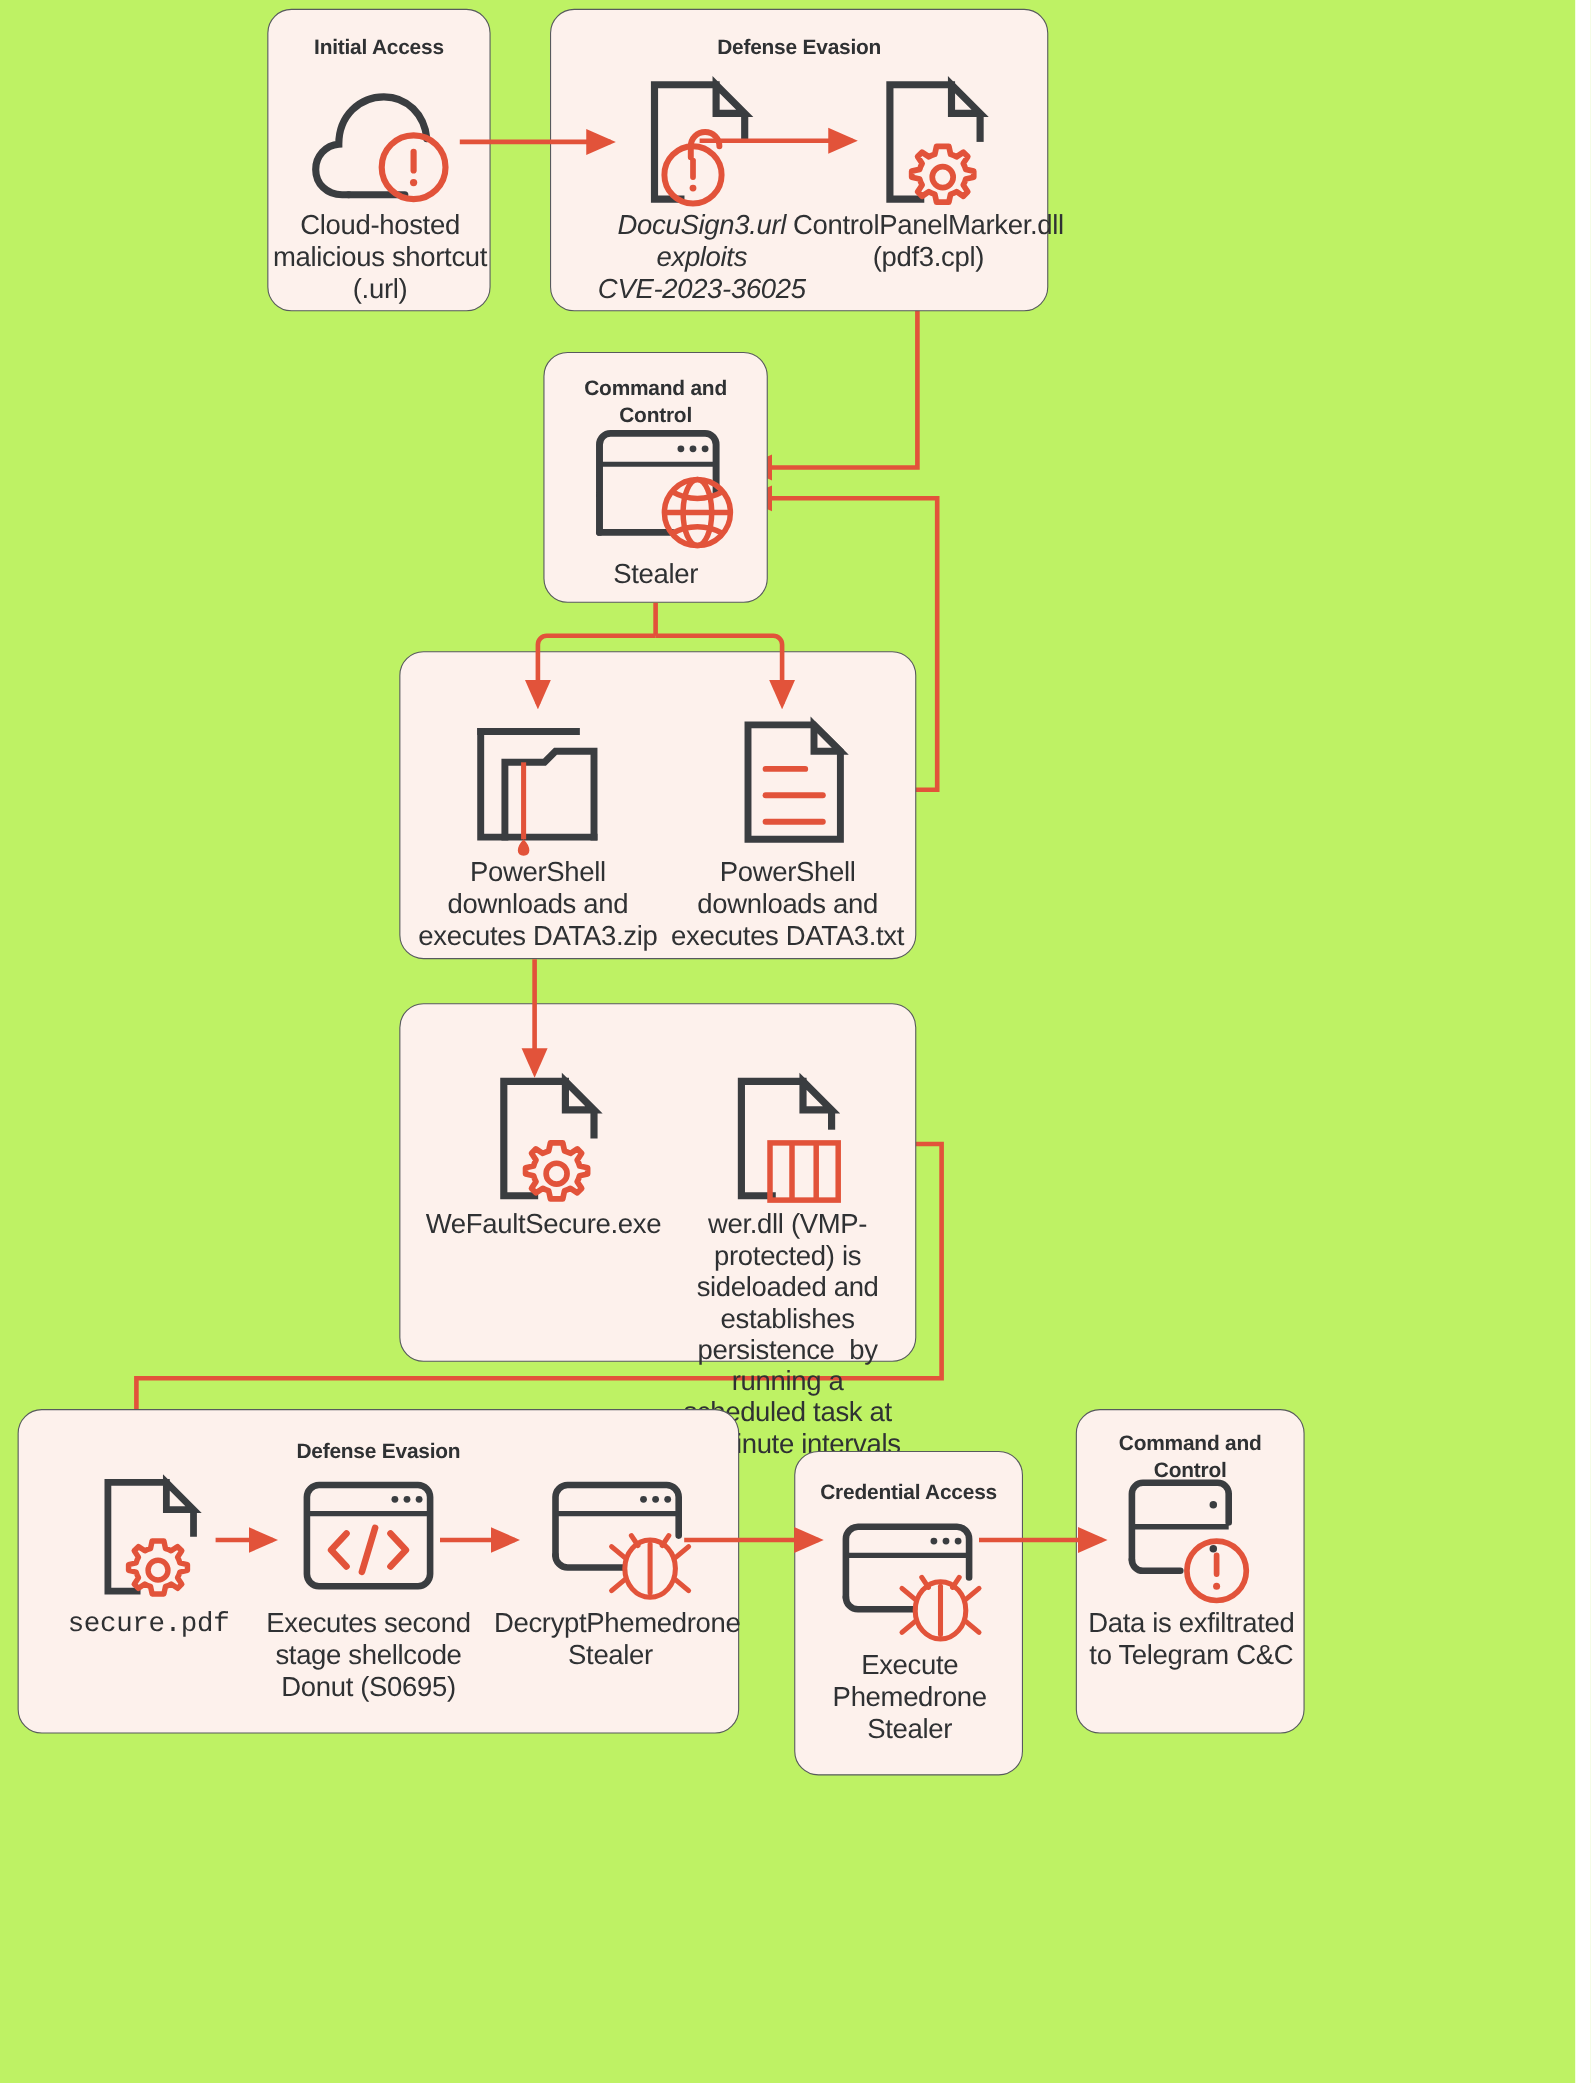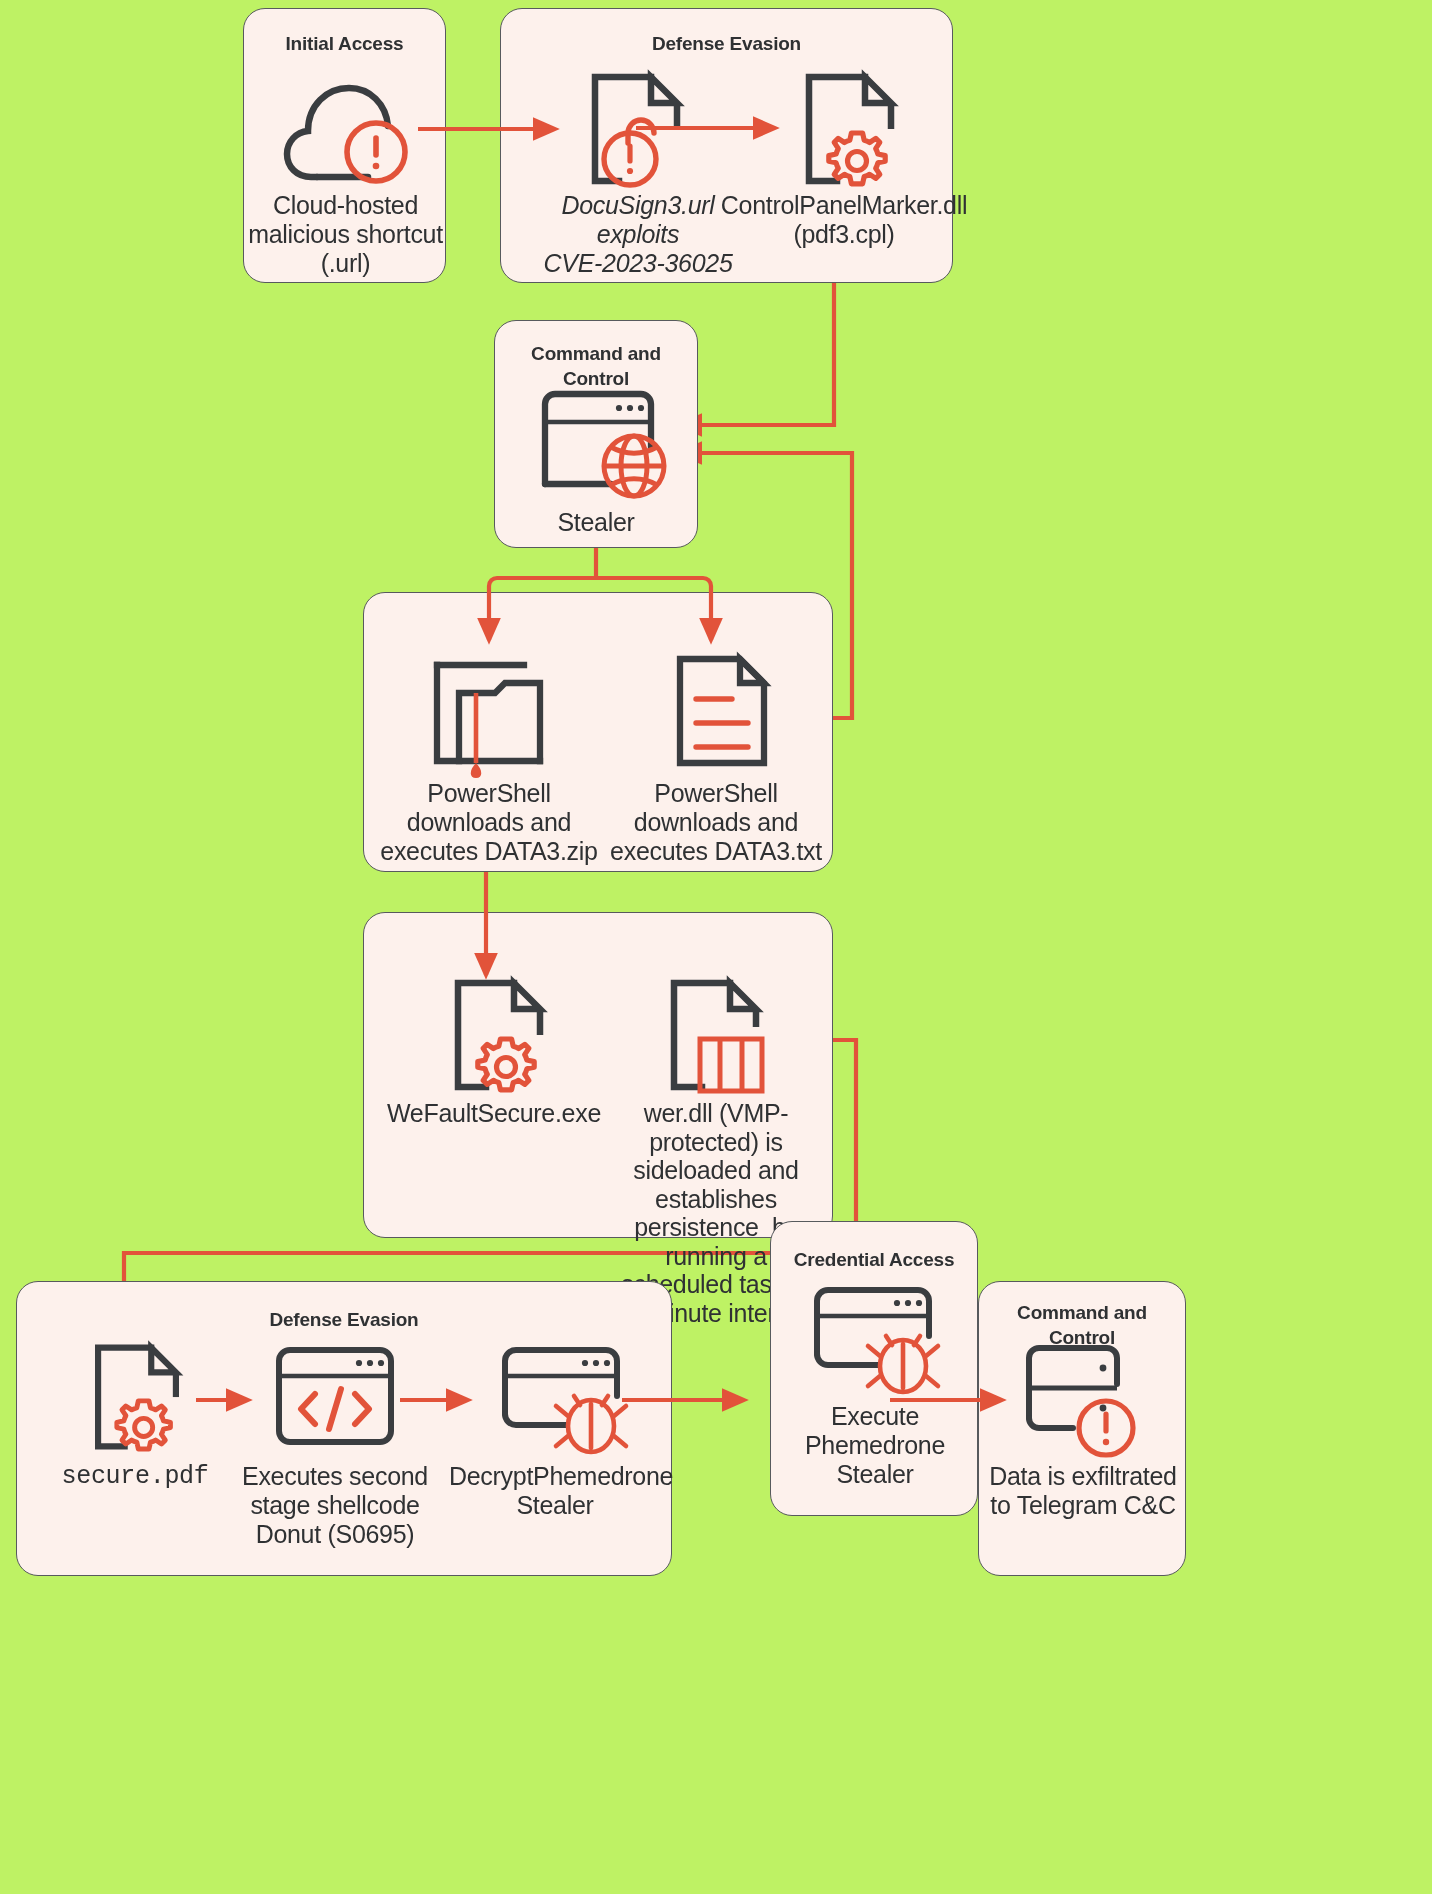--- a/index.html
+++ b/index.html
@@ -253,21 +253,21 @@
           <path d="M119 72 L131 62"></path>
           <path d="M119 92 L131 102"></path>
           <path d="M85 61 L79 52"></path>
           <path d="M107 61 L113 52"></path>
         </g>
       </svg>
     </div>
     <div class="caption" style="left:432px;top:180px;width:212px;">DecryptPhemedrone<br>Stealer</div>
   </div>
 
-  <div class="panel" style="left:722px;top:1221px;width:208px;height:295px;margin-left:48px;">
+  <div class="panel" style="left:722px;top:1319px;width:208px;height:295px;">
     <div class="panel-title" style="top:25px;">
       <span>Credential Access</span>
     </div>
 
     <div class="icon-wrap" style="left:36px;top:62px;">
       <svg class="ico" width="132" height="116" viewBox="0 0 132 116">
         <path d="M10 70 V17 a11 11 0 0 1 11 -11 H111 a11 11 0 0 1 11 11 V52" fill="none" stroke="#3a3d40" stroke-width="6" stroke-linecap="round"></path>
         <path d="M10 70 a11 11 0 0 0 11 11 H72" fill="none" stroke="#3a3d40" stroke-width="6" stroke-linecap="round"></path>
         <path d="M10 32 H122" fill="none" stroke="#3a3d40" stroke-width="4.6"></path>
         <circle cx="90" cy="19" r="3.1" fill="#3a3d40"></circle>

